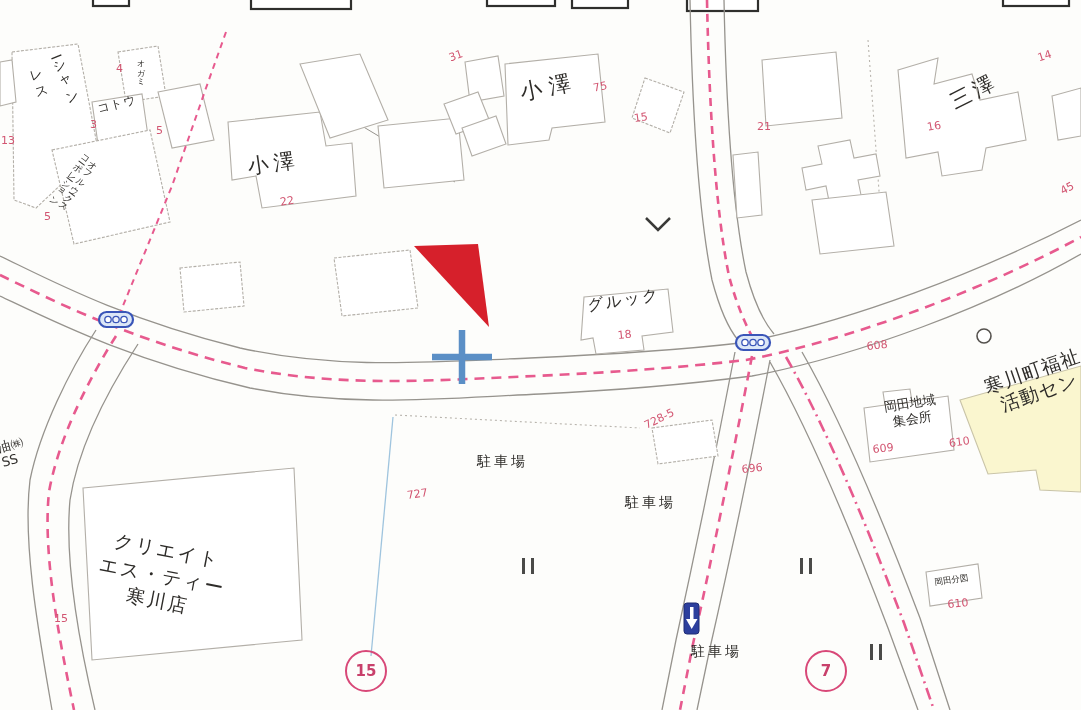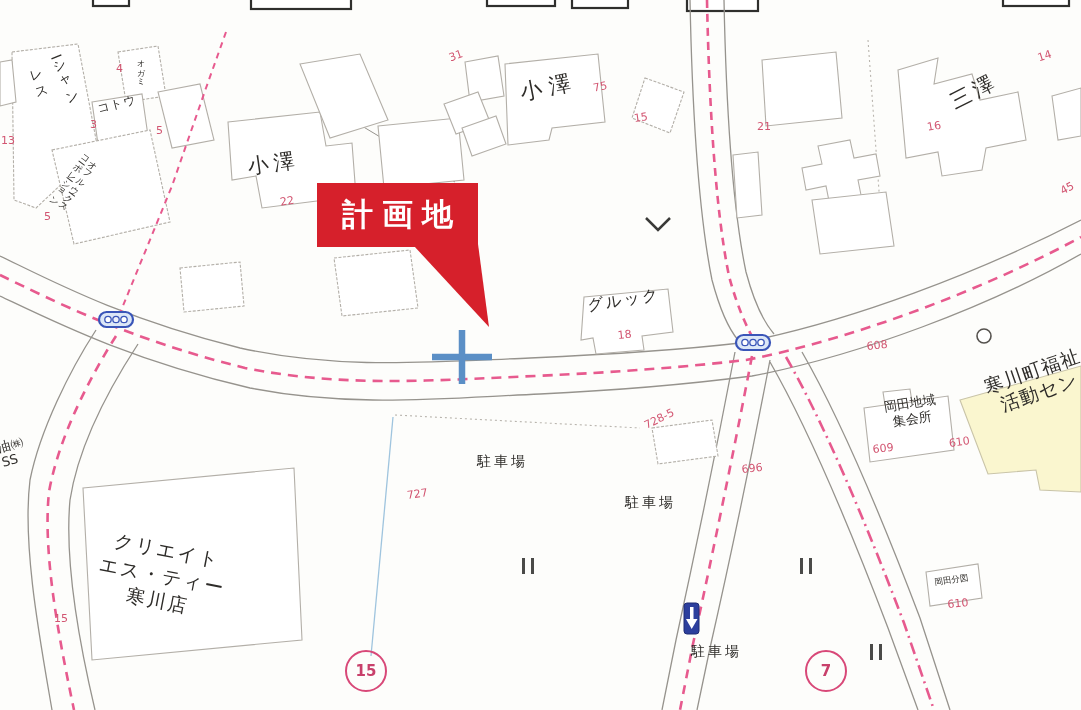--- a/index.html
+++ b/index.html
@@ -192,17 +192,14 @@
     </div>
 <div class="pause" style="left:798px;top:558px;">
       <i></i>
       <i></i>
     </div>
 <div class="pause" style="left:868px;top:644px;">
       <i></i>
       <i></i>
     </div>
 
-<div id="callout">
-  <span>計画地</span>
+
 </div>
 
-</div>
-
 </body></html>

